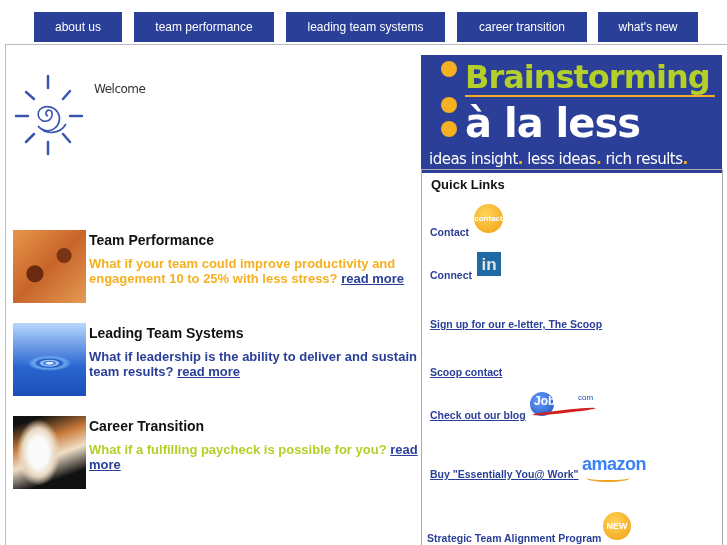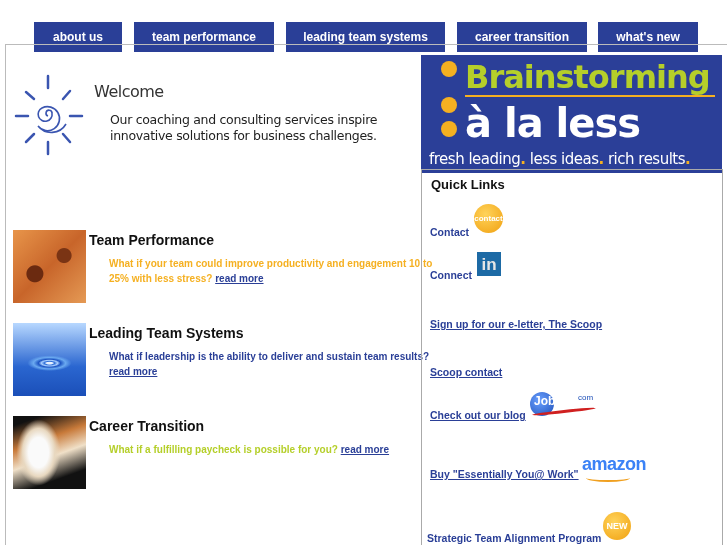--- a/index.html
+++ b/index.html
@@ -1,26 +1,26 @@
 <!DOCTYPE html>
 <html><head>
 <meta charset="utf-8">
 <style>
   html, body { margin:0; padding:0; background:#fff; }
   body { width:727px; height:545px; position:relative; overflow:hidden; font-family:"Liberation Sans", sans-serif; }
-  .nav { position:absolute; top:22px; left:0; width:575px; height:30px;font-weight:bold; }
+  .nav { position:absolute; top:12px; left:0; width:575px; height:30px; }
   .nav-tab { position:absolute; top:0; height:30px; background:#2a3f97; color:#fff; font-size:12px; font-family:"Liberation Sans", sans-serif; display:flex; align-items:center; justify-content:center; cursor:pointer; }
   .frame { position:absolute; top:44px; left:5px; width:730px; height:510px; border-top:1px solid #bbb; border-left:1px solid #bbb; }
   .welcome { position:absolute; top:70px; left:10px; width:400px; height:95px; }
-  .welcome-title { position:absolute; left:84px; top:12px; font-size:16px; color:#333; font-family:"DejaVu Sans", sans-serif; font-weight:normal; letter-spacing:-0.5px; }
+  .welcome-title { position:absolute; left:84px; top:12px; font-size:12px; color:#333; font-family:"DejaVu Sans", sans-serif; font-weight:normal; letter-spacing:-0.5px; }
   .welcome-desc { position:absolute; left:100px; top:42px; font-size:12.5px; line-height:16px; color:#222; font-family:"DejaVu Sans", sans-serif; letter-spacing:-0.3px; width:300px; }
   .feature { position:absolute; left:13px; width:405px; height:75px; }
   .feature-img { position:absolute; left:0; top:0; width:73px; height:73px; }
   .feature-title { position:absolute; left:76px; top:2px; font-size:14px; font-weight:bold; color:#111; }
-  .feature-desc { position:absolute; left:76px; top:26px; font-size:10px; line-height:15px; font-weight:bold; width:330px;margin-left:20px; }
+  .feature-desc { position:absolute; left:76px; top:26px; font-size:13px; line-height:15px; font-weight:bold; width:330px; }
   .read-more { color:#2a3f97; text-decoration:underline; cursor:pointer; }
   .banner { position:absolute; top:55px; left:421px; width:301px; height:118px; background:#2b3f98; overflow:hidden; }
   .quick { position:absolute; top:169px; left:421px; width:300px; height:400px; border:1px solid #aaa; border-bottom:none; }
   .quick-title { position:absolute; left:9px; top:7px; font-size:13px; font-weight:bold; color:#111; }
   .ql { position:absolute; left:8px; font-size:10.5px; font-weight:bold; color:#2a3f97; cursor:pointer; }
   .ql.u { text-decoration:underline;text-align:right; }
 </style>
 </head>
 <body>
 
@@ -42,35 +42,31 @@
       <line x1="4" y1="44" x2="16" y2="44"></line>
       <line x1="58" y1="44" x2="70" y2="44"></line>
       <line x1="14" y1="20" x2="22" y2="27"></line>
       <line x1="58" y1="19" x2="51" y2="27"></line>
       <line x1="14" y1="70" x2="22" y2="62"></line>
       <line x1="58" y1="70" x2="51" y2="62"></line>
     </g>
     <path d="M36 44 a3 3 0 1 1 4 -3 a7 7 0 1 1 -10 -5 a12 12 0 1 1 -4 18 a17 17 0 0 0 28 -2" stroke="#3a55b0" stroke-width="1.6" fill="none"></path>
   </svg>
   <div class="welcome-title">Welcome</div>
-  <div class="welcome-desc">
-    <div>Our coaching and consulting services inspire</div>
-    <div>innovative solutions for business challenges.</div>
-  </div>
 </div>
 
 <div class="banner">
   <div style="position:absolute;left:20px;top:6px;width:16px;height:16px;border-radius:50%;background:#f5b021"></div>
   <div style="position:absolute;left:20px;top:42px;width:16px;height:16px;border-radius:50%;background:#f5b021"></div>
   <div style="position:absolute;left:20px;top:66px;width:16px;height:16px;border-radius:50%;background:#f5b021"></div>
   <div style="position:absolute;left:44px;top:4px;font-size:32px;font-weight:bold;color:#b5cf2a;font-family:'DejaVu Sans',sans-serif;letter-spacing:-1px;line-height:36px">Brainstorming</div>
   <div style="position:absolute;left:44px;top:40px;width:250px;height:2px;background:#f5b021"></div>
   <div style="position:absolute;left:44px;top:46px;font-size:40px;font-weight:bold;color:#fff;font-family:'DejaVu Sans',sans-serif;letter-spacing:-1px;line-height:44px">à la less</div>
   <div style="position:absolute;left:8px;top:95px;font-size:15px;color:#fff;font-family:'DejaVu Sans',sans-serif;letter-spacing:-0.5px;white-space:nowrap">
-    <span>fresh leading</span><span style="color:#f5b021;font-weight:bold">.</span>
+    <span>ideas insight</span><span style="color:#f5b021;font-weight:bold">.</span>
     <span>less ideas</span><span style="color:#f5b021;font-weight:bold">.</span>
     <span>rich results</span><span style="color:#f5b021;font-weight:bold">.</span>
   </div>
 </div>
 
 <div class="feature" style="top:230px">
   <div class="feature-img" style="background:radial-gradient(circle at 30% 60%, #6b2a10 0 8px, transparent 9px), radial-gradient(circle at 70% 35%, #7a3414 0 7px, transparent 8px), linear-gradient(135deg,#e8954a,#c8652a 50%,#e59a55)"></div>
   <div class="feature-title">Team Performance</div>
   <div class="feature-desc" style="color:#f5b021">
     <span>What if your team could improve productivity and engagement 10 to 25% with less stress?</span>

